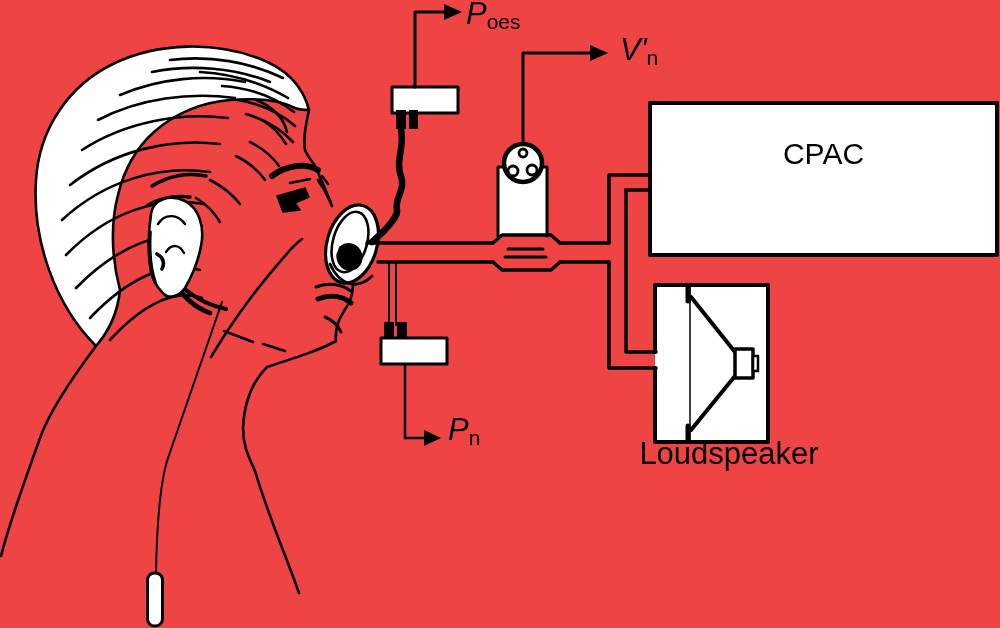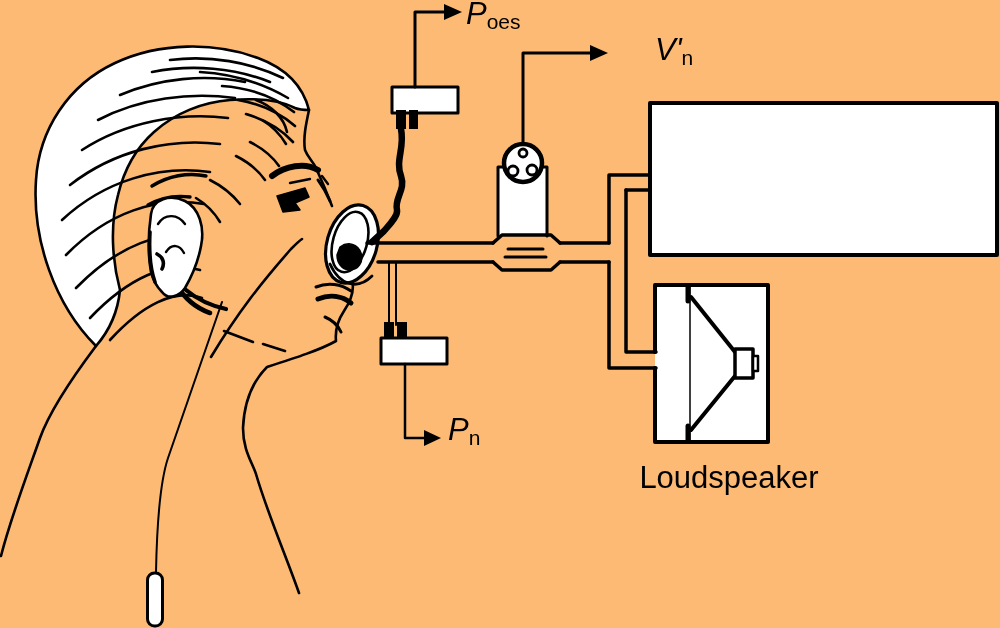--- a/index.html
+++ b/index.html
@@ -1,26 +1,26 @@
 <!DOCTYPE html>
 <html><head>
 <meta charset="utf-8">
 <style>
   html,body{margin:0;padding:0;background:#fff;}
-  .stage{position:relative;width:1000px;height:628px;background:#fdba74;overflow:hidden;
+  .stage{position:relative;width:1000px;height:628px;background:#ef4444;overflow:hidden;
          font-family:"Liberation Sans",sans-serif;color:#000;}
   .stage svg{position:absolute;left:0;top:0;}
   .lbl{position:absolute;white-space:nowrap;color:#000;}
   .sym{font-style:italic;font-size:31px;line-height:31px;}
   .sub{font-size:21px;position:relative;top:5px;}
   .cpac-lbl{left:650px;top:136px;width:347px;text-align:center;
             font-size:30px;line-height:35px;}
-  .speaker-lbl{left:629px;top:460px;width:200px;text-align:center;font-size:31px;}
+  .speaker-lbl{left:629px;top:436px;width:200px;text-align:center;font-size:31px;}
   .poes-lbl{left:466px;top:-2px;}
-  .vn-lbl{left:620px;top:34px;margin-left:35px;}
+  .vn-lbl{left:620px;top:34px;}
   .pn-lbl{left:448px;top:414px;text-align:right;}
 </style>
 </head>
 <body>
 
 <div class="stage">
 
 <svg width="1000" height="628" viewBox="0 0 1000 628">
   <g fill="none" stroke="#000" stroke-linecap="round" stroke-linejoin="round">
 
@@ -185,17 +185,18 @@
 
 <div class="lbl vn-lbl">
   <span class="sym">V'</span><span class="sub">n</span>
 </div>
 
 <div class="lbl pn-lbl">
   <span class="sym">P</span><span class="sub">n</span>
 </div>
 
 <div class="lbl cpac-lbl">
+  <div>CPAC</div>
 </div>
 
 <div class="lbl speaker-lbl">Loudspeaker</div>
 
 </div>
 
 </body></html>

